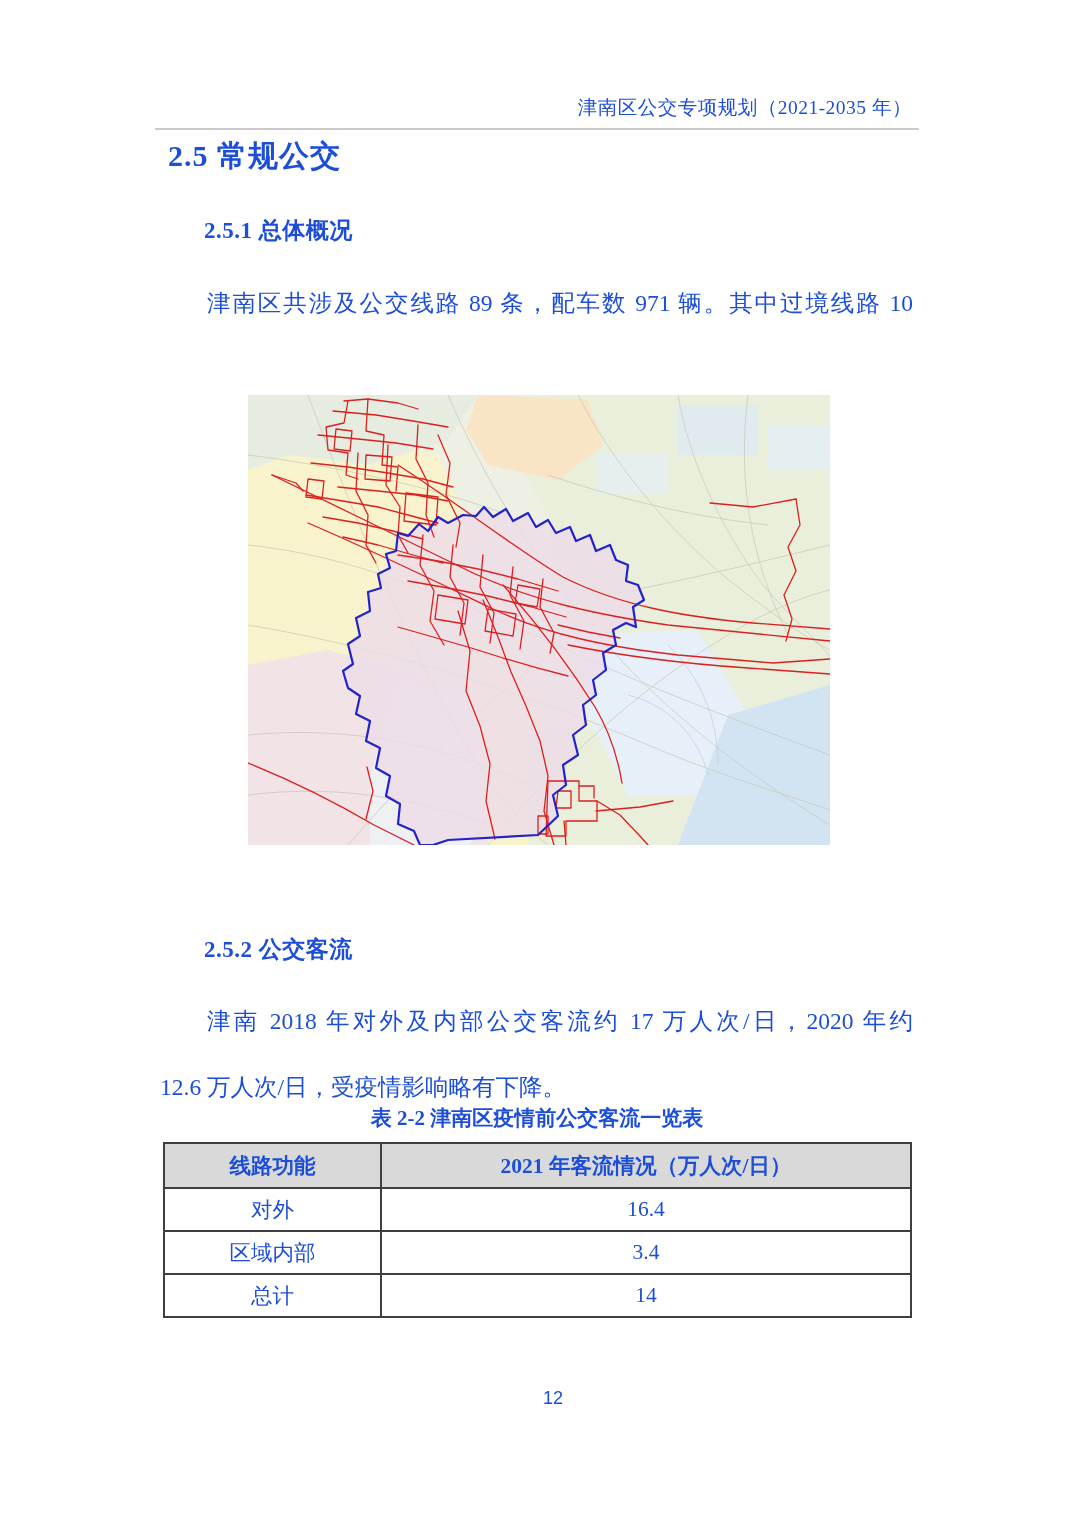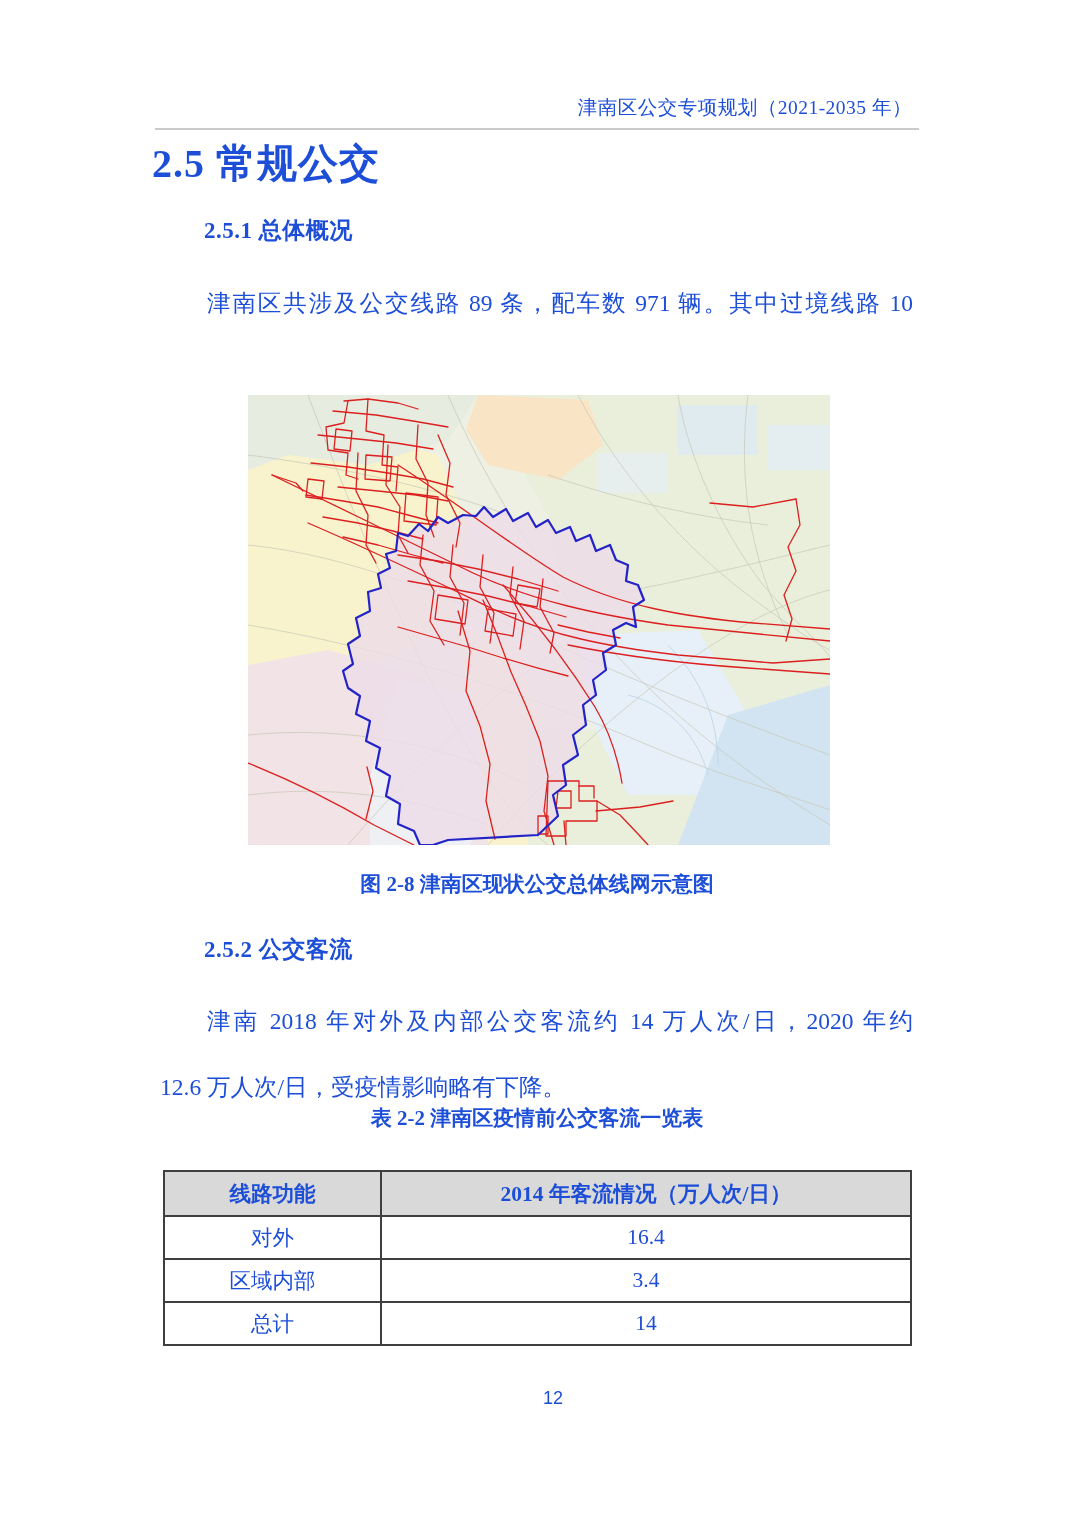--- a/index.html
+++ b/index.html
@@ -1,33 +1,33 @@
 <!DOCTYPE html>
 <html><head>
 <meta charset="utf-8">
 <style>
   html,body{margin:0;padding:0;background:#ffffff;}
   .page{position:relative;width:1074px;height:1520px;background:#ffffff;overflow:hidden;
         font-family:"Liberation Serif","DejaVu Serif",serif;color:#1d4ed8;padding-left:28px;}
   .doc-header{position:absolute;top:94px;left:160px;width:752px;text-align:right;
         font-size:19.5px;letter-spacing:.5px;}
   .header-rule{position:absolute;top:128px;left:155px;width:764px;height:2px;background:#cncbcb;background:#cbcbcb;}
-  .h1{position:absolute;top:136px;left:152px;font-size:40px;font-weight:700;letter-spacing:1px;}
+  .h1{position:absolute;top:136px;left:168px;font-size:30px;font-weight:700;letter-spacing:1px;}
   .h2{position:absolute;left:186px;font-size:23px;font-weight:700;letter-spacing:.5px;margin-left:18px;}
   .h2a{top:215px}.h2b{top:934px}
   .para{position:absolute;left:160px;width:753px;font-size:23.5px;line-height:66px;}
   .p1{top:270px}.p2{top:988px}
   .pline{white-space:nowrap;}
   .pline.just{white-space:normal;text-align:justify;text-align-last:justify;}
   .pline.ind{text-indent:47px;}
   .figwrap{position:absolute;top:395px;left:248px;width:582px;height:450px;}
   .figcap{position:absolute;top:870px;left:0;width:1074px;text-align:center;font-size:21px;font-weight:700;}
   .tblcap{position:absolute;top:1104px;left:0;width:1074px;text-align:center;font-size:21px;font-weight:700;}
   table.flow{position:absolute;top:1142px;left:163px;width:749px;border-collapse:collapse;
-        font-size:21.5px;table-layout:fixed;margin-top:28px;}
+        font-size:21.5px;table-layout:fixed;}
   table.flow th,table.flow td{border:2px solid #3f3f3f;text-align:center;vertical-align:middle;
         height:41px;padding:0;}
   table.flow th{background:#d9d9d9;font-weight:700;height:43px;}
   col.c1{width:217px;}
   .pagenum{position:absolute;top:1388px;left:16px;width:1074px;text-align:center;
         font-size:18px;font-family:"Liberation Sans","DejaVu Sans",sans-serif;}
   svg .minor{stroke:#c5c7b6;stroke-width:.8;fill:none;opacity:.85;}
   svg .canal{stroke:#b8d4e4;stroke-width:1;fill:none;opacity:.8;}
   svg .route{stroke:#dc1f1f;stroke-width:1.3;fill:none;stroke-linejoin:round;stroke-linecap:round;}
   svg .bnd{stroke:#2323c8;stroke-width:2.2;fill:none;stroke-linejoin:round;}
@@ -142,40 +142,39 @@
         <path d="M316,426 L318,450"></path>
         <path d="M348,416 L392,412 L425,406"></path>
         <path d="M0,368 C45,386 92,410 126,430 C142,438 156,445 166,450"></path>
         <path d="M118,424 L125,396 L119,372"></path>
       </g>
 
       <path class="bnd" d="M215,120 L200,128 L190,122 L180,136 L171,129 L160,141 L150,138 L148,156 L138,159 L142,173 L130,179 L133,193 L120,197 L122,216 L108,223 L112,241 L100,249 L105,269 L95,276 L100,293 L112,301 L108,319 L122,326 L118,346 L132,353 L128,373 L142,381 L138,401 L152,409 L150,429 L166,436 L172,450 L185,450 L200,445 L290,440 L310,421 L305,400 L318,390 L315,370 L330,360 L325,340 L338,330 L335,310 L348,300 L345,285 L358,275 L355,258 L368,250 L365,235 L378,228 L388,232 L385,212 L396,205 L390,190 L378,186 L380,170 L368,165 L362,150 L348,156 L342,140 L328,146 L322,132 L308,138 L300,125 L288,132 L280,118 L265,126 L258,114 L245,122 L236,112 L228,121 Z"></path>
     </svg>
   </div>
 
-  <div class="figcap">图 2-8 津南区现状公交总体线网示意图</div>
 
   <div class="h2 h2b">2.5.2 公交客流</div>
 
   <div class="para p2">
-    <div class="pline just ind">津南 2018 年对外及内部公交客流约 14 万人次/日，2020 年约</div>
+    <div class="pline just ind">津南 2018 年对外及内部公交客流约 17 万人次/日，2020 年约</div>
     <div class="pline">12.6 万人次/日，受疫情影响略有下降。</div>
   </div>
 
   <div class="tblcap">表 2-2 津南区疫情前公交客流一览表</div>
 
   <table class="flow">
     <colgroup>
         <col class="c1">
         <col>
       </colgroup>
     <thead>
       <tr>
         <th>线路功能</th>
-        <th>2014 年客流情况（万人次/日）</th>
+        <th>2021 年客流情况（万人次/日）</th>
       </tr>
     </thead>
     <tbody>
       <tr>
         <td>对外</td>
         <td>16.4</td>
       </tr>
       <tr>
         <td>区域内部</td>
         <td>3.4</td>

